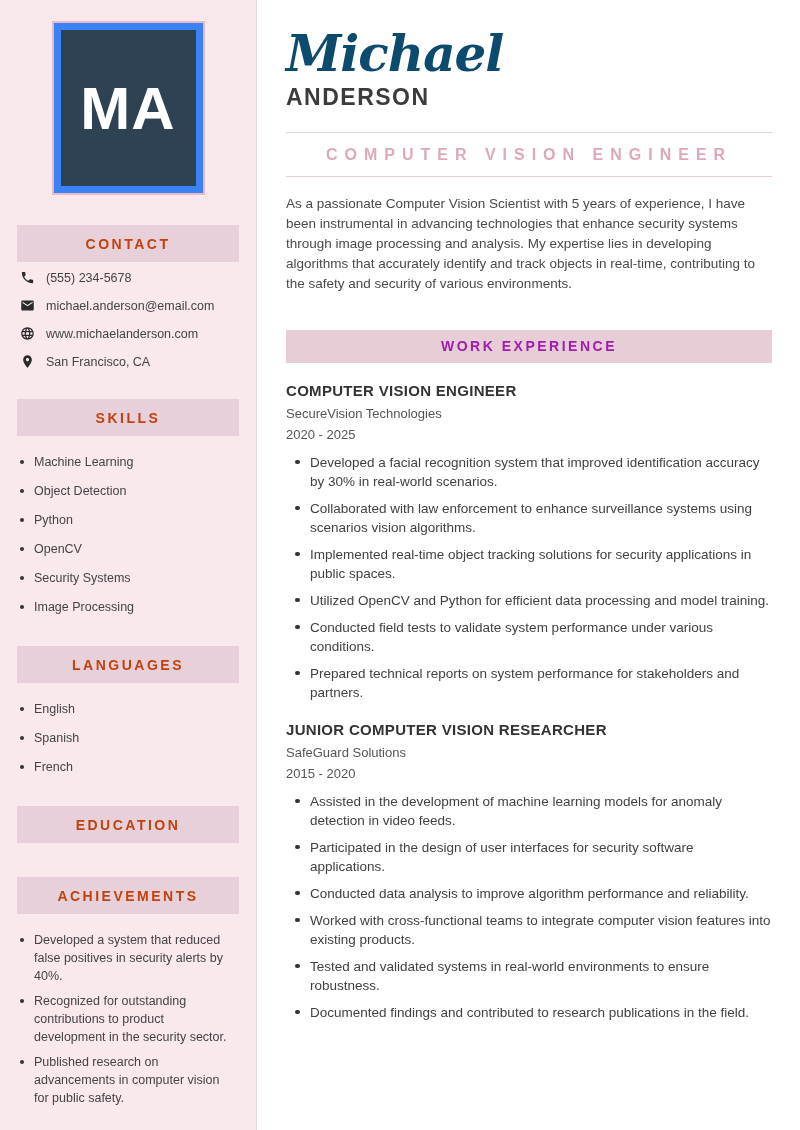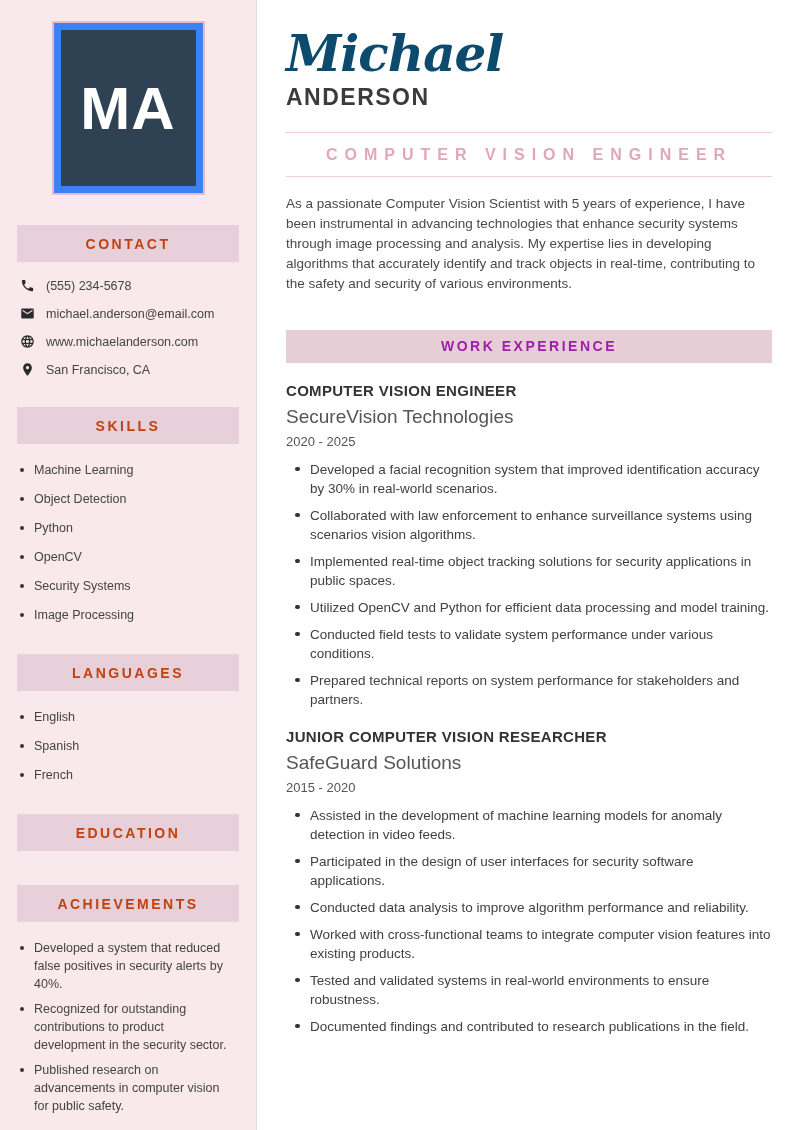--- a/index.html
+++ b/index.html
@@ -35,21 +35,21 @@
     font-size:60px; font-weight:600; letter-spacing:1px;
   }
   .side-bar-header {
     margin:30px 17px 0;
     height:37px;
     background:#e7d0d9;
     display:flex; align-items:center; justify-content:center;
     font-size:14px; font-weight:700; letter-spacing:2.5px;
     color:#c2410c;
   }
-  .contact-list { margin-top:16px;text-align:center; }
+  .contact-list { margin-top:8px;text-align:center; }
   .contact-row {
     display:flex; align-items:center; gap:11px;
     margin:0 14px 13px 20px;
     font-size:12.5px; color:#444;
   }
   .contact-row svg { flex:0 0 auto; width:15px; height:15px; fill:#2b2b2b; }
   .side-list { margin:17px 0 0 0; padding-left:34px; }
   .side-list li {
     list-style:none; position:relative;
     font-size:12.5px; color:#444;
@@ -98,21 +98,21 @@
   }
   .we-bar {
     margin-top:36px; height:33px;
     background:#e7cdd6;
     display:flex; align-items:center; justify-content:center;
     font-size:14px; font-weight:700; letter-spacing:2.5px;
     color:#a21caf;
   }
   .job { margin-top:19px; }
   .job-title { font-size:15px; font-weight:700; color:#333; letter-spacing:0.3px; }
-  .job-company { font-size:19px; color:#555; margin-top:7px; }
+  .job-company { font-size:13px; color:#555; margin-top:7px; }
   .job-dates { font-size:13px; color:#555; margin-top:6px; }
   .job-bullets { margin-top:11px; padding-left:24px; }
   .job-bullets li {
     list-style:none; position:relative;
     font-size:13.5px; line-height:19px; color:#414141;
     margin-bottom:8px;
   }
   .job-bullets li::before {
     content:""; position:absolute; left:-15px; top:7px;
     width:4.5px; height:4.5px; border-radius:50%; background:#333;

